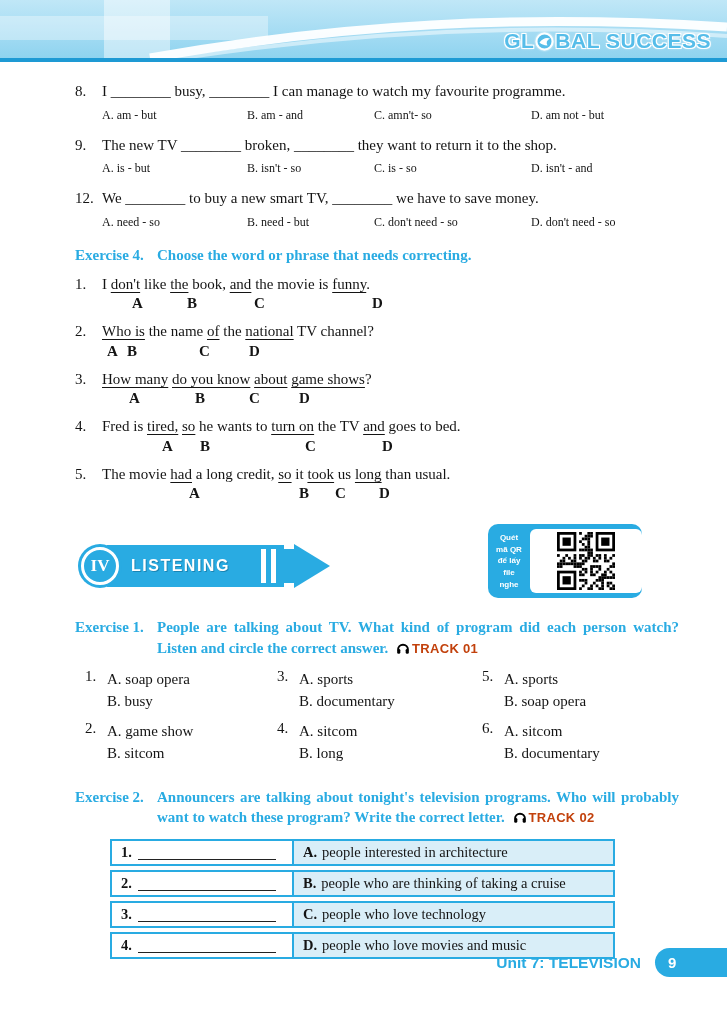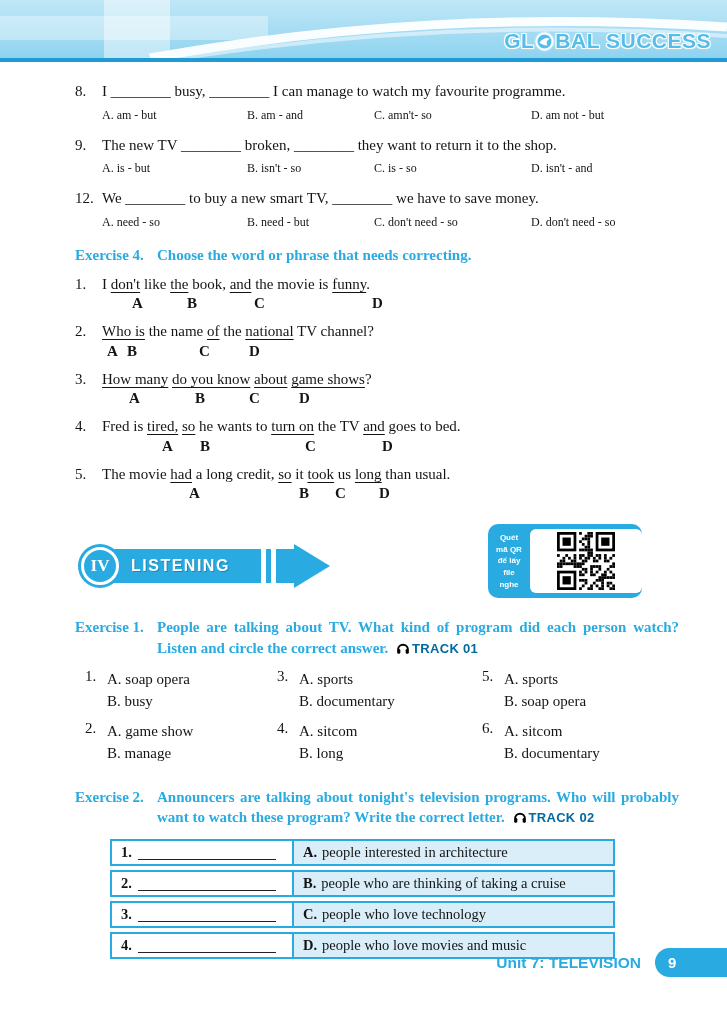--- a/index.html
+++ b/index.html
@@ -23,36 +23,36 @@
   
   .content { padding:20px 48px 0 75px; }
   .qnum { flex:none; width:27px; font-size:15px; }
   .q { margin-bottom:13px; }
   .stem { display:flex; font-size:15px; line-height:1.3; }
   .opts { display:grid; grid-template-columns:145px 127px 157px auto; padding-left:27px; margin-top:6px; font-size:12px; }
 
   .ex-head { display:flex; color:var(--accent); font-weight:bold; font-size:15px; line-height:1.35; margin:15px 0 10px; }
   .ex-label { flex:none; width:82px; }
   .ex-desc { flex:1; text-align:justify; }
-  .track { white-space:nowrap; color:#0369a1; font-family:"Liberation Sans",sans-serif; font-size:13px; font-weight:bold; letter-spacing:.3px; }
+  .track { white-space:nowrap; color:#c2410c; font-family:"Liberation Sans",sans-serif; font-size:13px; font-weight:bold; letter-spacing:.3px; }
   .track svg { vertical-align:-2px; margin:0 2px 0 4px; }
 
   .c-item { margin-bottom:8px; }
   .sentence { display:flex; font-size:15px; line-height:1.3; }
   .u { text-decoration:underline; text-decoration-thickness:1.2px; text-underline-offset:2.5px; }
   .letters { position:relative; height:20px; margin-left:27px; font-weight:bold; font-size:15px; }
   .letters span { position:absolute; top:1px; }
 
   
   .listen-row { position:relative; height:78px; margin:20px 0 10px; }
   .banner { position:absolute; left:6px; top:20px; display:flex; align-items:center; }
   .badge { width:38px; height:38px; border-radius:50%; background:var(--accent); border:3px solid #fff;
            box-shadow:0 0 0 3px var(--accent); color:#fff; font-weight:bold; font-size:17px;
            display:flex; align-items:center; justify-content:center; z-index:2; }
-  .bar { height:34px; background:var(--accent); display:flex; align-items:center;
+  .bar { height:42px; background:var(--accent); display:flex; align-items:center;
          margin-left:-12px; padding:0 8px 0 24px; }
   .bar-title { color:#fff; font-family:"Liberation Sans",sans-serif; font-weight:bold; font-size:16px;
                letter-spacing:1.5px; text-shadow:1px 1px 0 rgba(0,60,90,.35); margin-right:26px; }
   .slash { width:5px; height:34px; background:#fff; margin-left:5px; }
   .bar-tail { width:10px; height:34px; background:var(--accent); }
   .tri { width:0; height:0; border-top:22px solid transparent; border-bottom:22px solid transparent;
          border-left:36px solid var(--accent); }
   .qr-box { position:absolute; right:37px; top:0; width:154px; height:74px; background:var(--accent);
             border-radius:10px; display:flex; align-items:center; }
   .qr-label { width:42px; color:#fff; font-family:"Liberation Sans",sans-serif; font-weight:bold;
@@ -394,21 +394,21 @@
           <span class="lnum">1.</span>
           <span class="lopts">
               <div>A. soap opera</div>
               <div>B. busy</div>
             </span>
         </div>
         <div class="litem">
           <span class="lnum">2.</span>
           <span class="lopts">
               <div>A. game show</div>
-              <div>B. manage</div>
+              <div>B. sitcom</div>
             </span>
         </div>
       </div>
       <div class="lcol-2">
         <div class="litem">
           <span class="lnum">3.</span>
           <span class="lopts">
               <div>A. sports</div>
               <div>B. documentary</div>
             </span>

